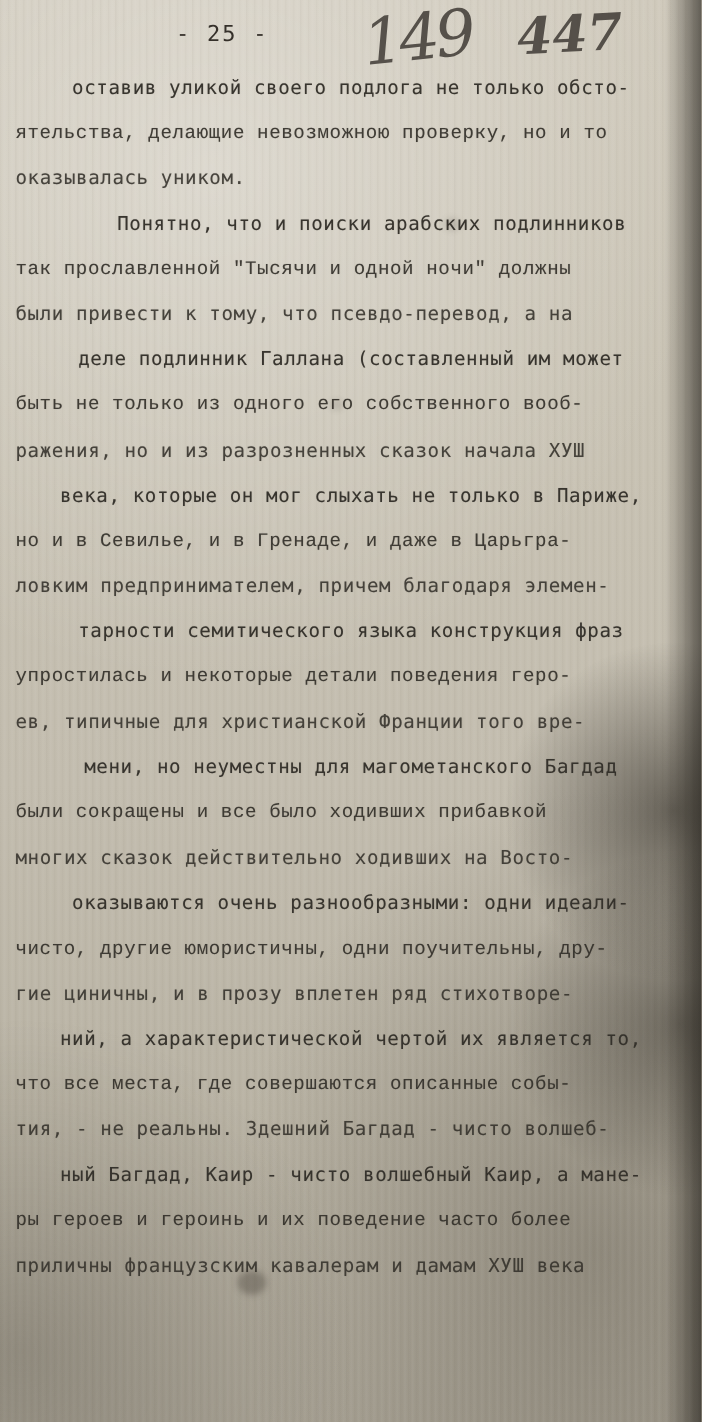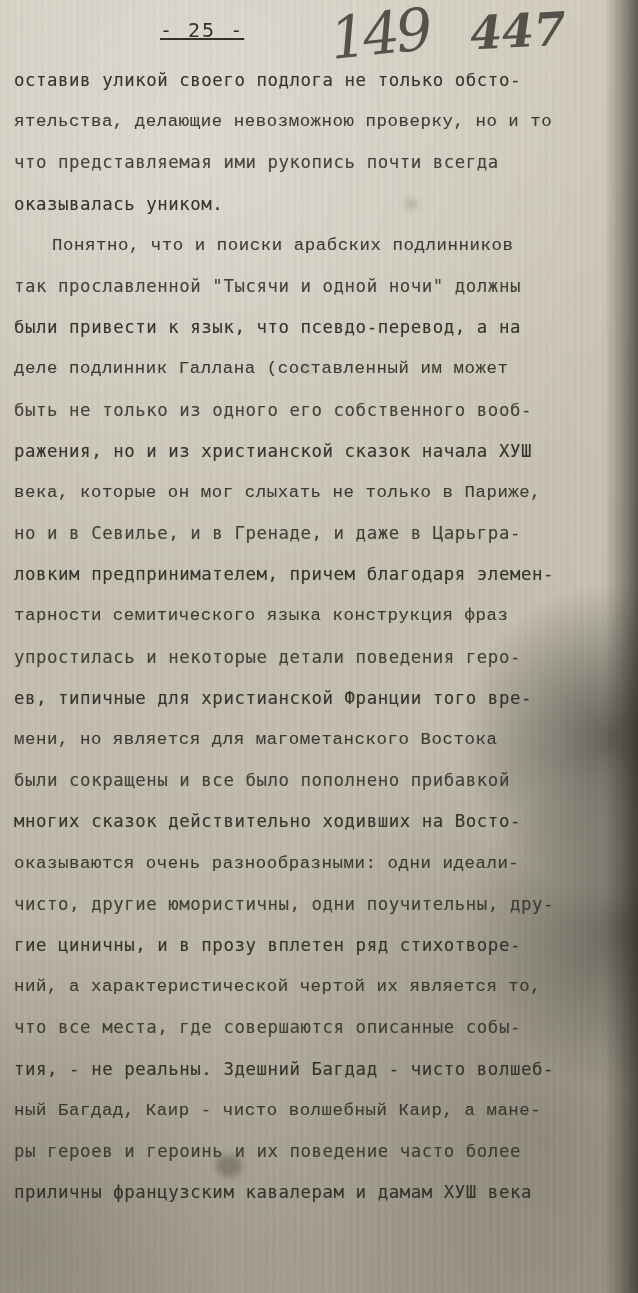--- a/index.html
+++ b/index.html
@@ -51,21 +51,20 @@
     top: 6px; left: 0; width: 100%;
     height: 56px;
   }
   .page-number {
     position: absolute;
     left: 160px; top: 12px;
     font-size: 20px;
     letter-spacing: 2px;
     color: #35302a;
     font-family: "DejaVu Sans Mono", monospace;
-    text-decoration: underline;
   }
   .handwrite {
     position: absolute;
     font-family: "DejaVu Serif", serif;
     font-style: italic;
     color: #3a3530;
     opacity: 0.82;
   }
   .hw-1 {
     left: 330px; top: -6px;
@@ -93,21 +92,21 @@
     font-size: 17.4px;
     letter-spacing: 0.55px;
     white-space: nowrap;
     color: #33302a;
     text-shadow: 0 0 1px rgba(70,64,55,0.35);
   }
   .line.indent {
     text-indent: 38px;
   }
   
-  .line:nth-child(3n+1) { opacity: 0.97; }
+  .line:nth-child(3n+1) { opacity: 0.97; text-align: center; }
   .line:nth-child(3n+2) { opacity: 0.92; font-family: Liberation Mono, monospace; }
   .line:nth-child(3n)   { opacity: 0.88; }
 
   .smudge {
     position: absolute;
     border-radius: 50%;
     background: rgba(45,40,33,0.30);
     filter: blur(3px);
     pointer-events: none;
   }
@@ -119,36 +118,35 @@
 
   <div class="header-row">
     <div class="page-number">- 25 -</div>
     <div class="handwrite hw-1">149</div>
     <div class="handwrite hw-2">447</div>
   </div>
 
   <div class="body-text" id="body-text">
       <div class="line">оставив уликой своего подлога не только обсто-</div>
       <div class="line">ятельства, делающие невозможною проверку, но и то</div>
-      <div class="line">что представляемая ими рукопись почти всегда</div>
       <div class="line">оказывалась уником.</div>
       <div class="line indent">Понятно, что и поиски арабских подлинников</div>
       <div class="line">так прославленной "Тысячи и одной ночи" должны</div>
-      <div class="line">были привести к язык, что псевдо-перевод, а на</div>
+      <div class="line">были привести к тому, что псевдо-перевод, а на</div>
       <div class="line">деле подлинник Галлана (составленный им может</div>
       <div class="line">быть не только из одного его собственного вооб-</div>
-      <div class="line">ражения, но и из христианской сказок начала ХУШ</div>
+      <div class="line">ражения, но и из разрозненных сказок начала ХУШ</div>
       <div class="line">века, которые он мог слыхать не только в Париже,</div>
       <div class="line">но и в Севилье, и в Гренаде, и даже в Царьгра-</div>
       <div class="line">ловким предпринимателем, причем благодаря элемен-</div>
       <div class="line">тарности семитического языка конструкция фраз</div>
       <div class="line">упростилась и некоторые детали поведения геро-</div>
       <div class="line">ев, типичные для христианской Франции того вре-</div>
-      <div class="line">мени, но является для магометанского Востока</div>
-      <div class="line">были сокращены и все было пополнено прибавкой</div>
+      <div class="line">мени, но неуместны для магометанского Багдад</div>
+      <div class="line">были сокращены и все было ходивших прибавкой</div>
       <div class="line">многих сказок действительно ходивших на Восто-</div>
       <div class="line">оказываются очень разнообразными: одни идеали-</div>
       <div class="line">чисто, другие юмористичны, одни поучительны, дру-</div>
       <div class="line">гие циничны, и в прозу вплетен ряд стихотворе-</div>
       <div class="line">ний, а характеристической чертой их является то,</div>
       <div class="line">что все места, где совершаются описанные собы-</div>
       <div class="line">тия, - не реальны. Здешний Багдад - чисто волшеб-</div>
       <div class="line">ный Багдад, Каир - чисто волшебный Каир, а мане-</div>
       <div class="line">ры героев и героинь и их поведение часто более</div>
       <div class="line">приличны французским кавалерам и дамам ХУШ века</div>

